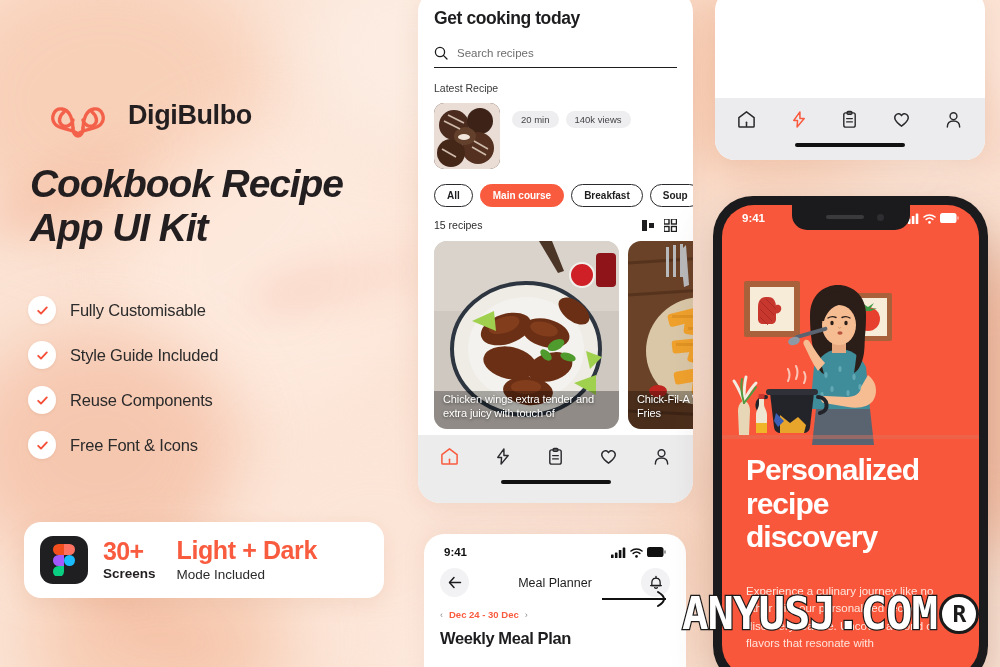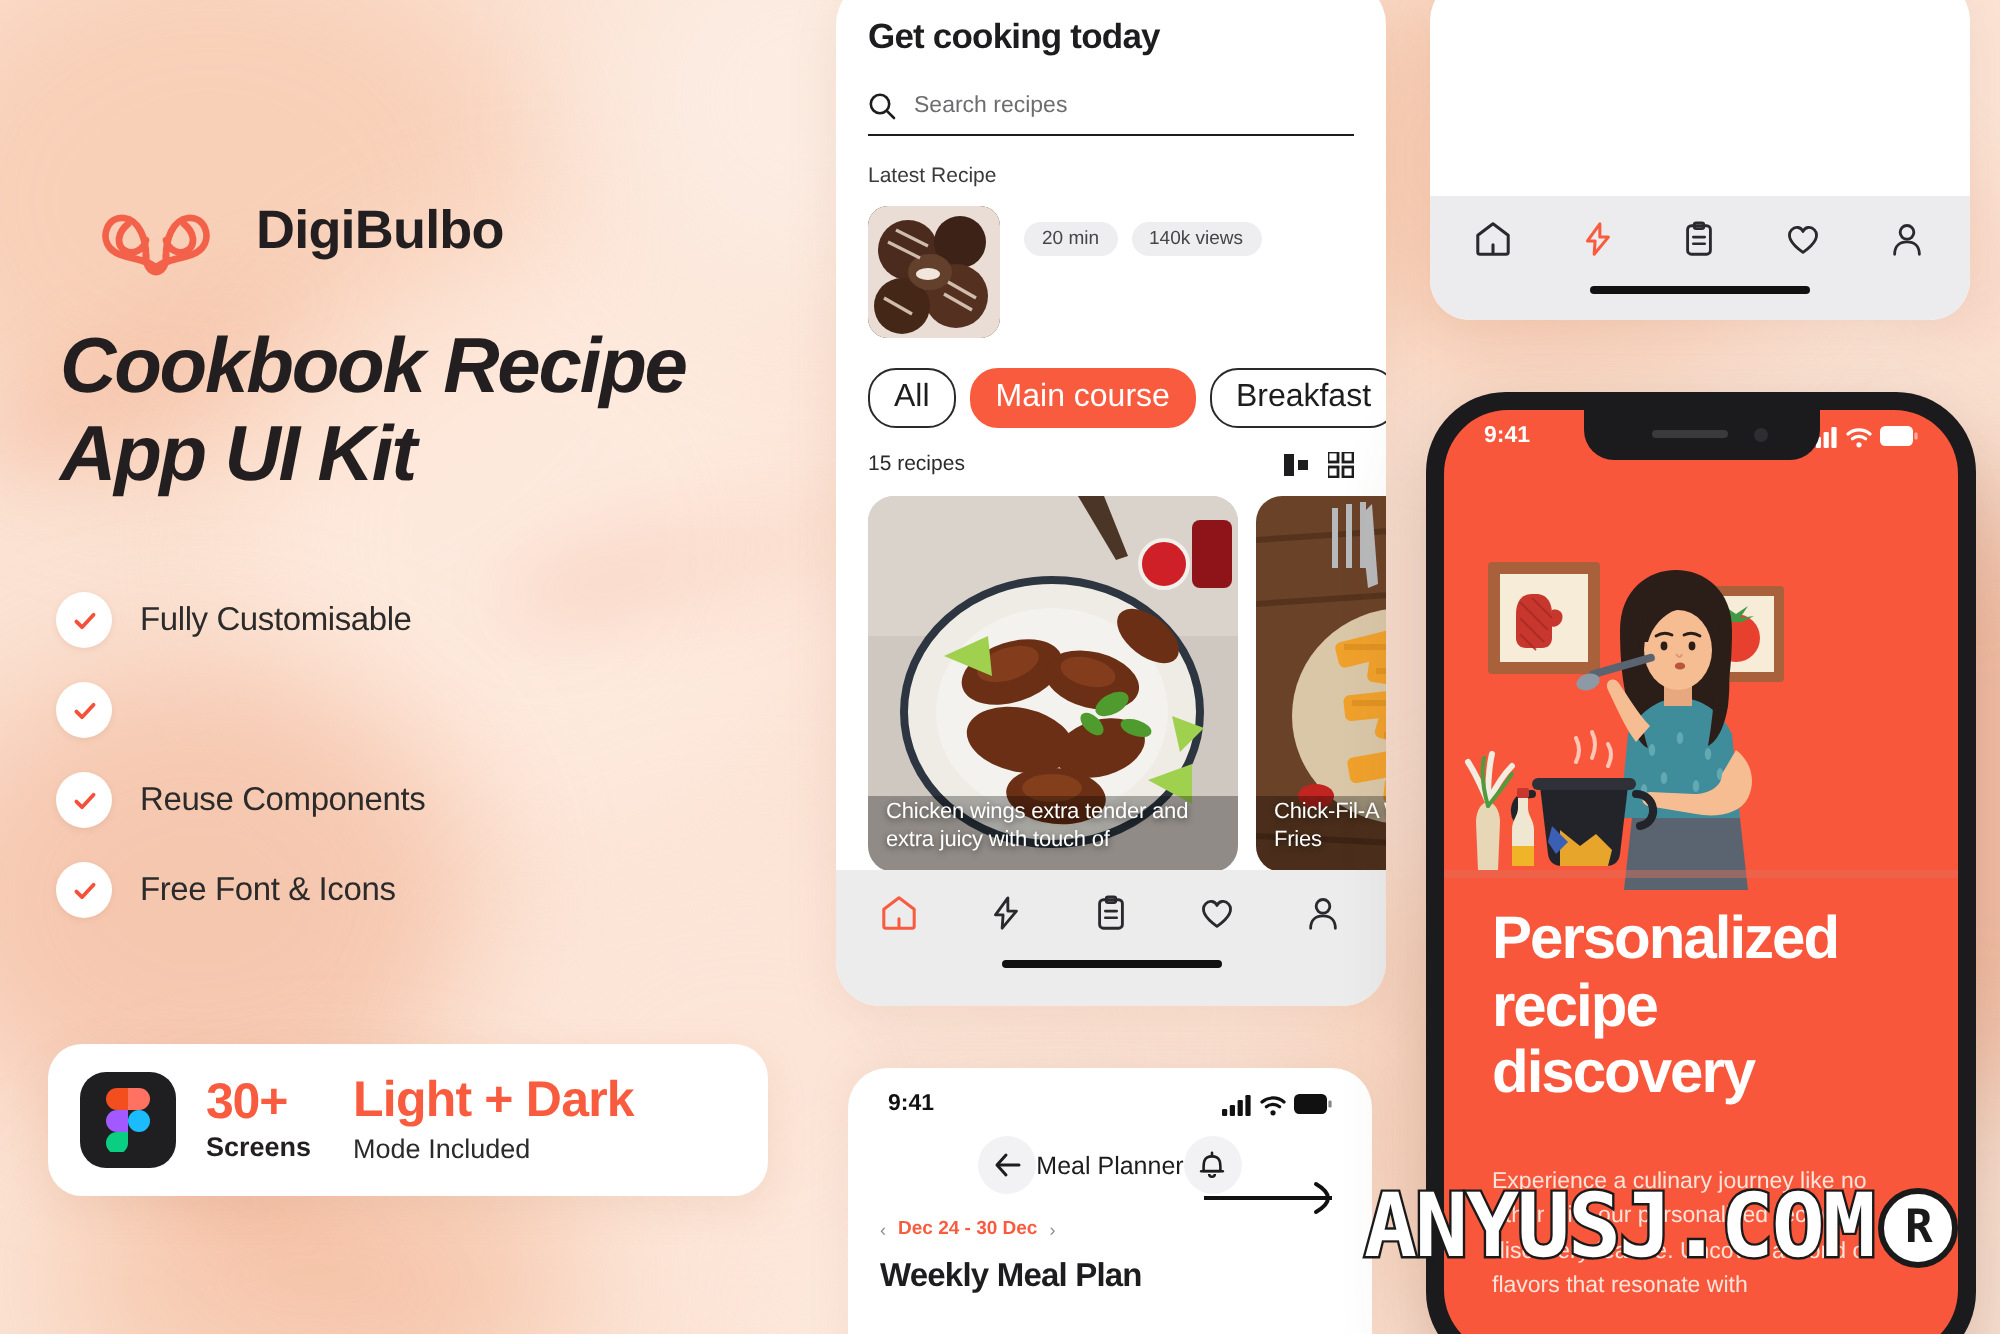--- a/index.html
+++ b/index.html
@@ -101,21 +101,21 @@
   .latest-title { font-size:12px; line-height:1.35; color:#1d1d1f; letter-spacing:-.2px; }
   .meta-row { display:flex; gap:7px; margin-top:8px; }
   .meta-pill {
     background:#eeeef0; border-radius:11px; padding:3px 9px;
     font-size:9.5px; color:#45454a;
   }
 
   .chips { display:flex; gap:7px; margin-top:15px; padding-left:16px; }
   .chip {
     border:1.3px solid #2a2a2e; border-radius:14px; padding:5px 12px;
-    font-size:16px; color:#1d1d1f; white-space:nowrap; background:transparent;
+    font-size:10px; color:#1d1d1f; white-space:nowrap; background:transparent;font-weight:bold;
   }
   .chip.active { background:#f95b3f; border-color:#f95b3f; color:#fff; }
 
   .count-row {
     display:flex; justify-content:space-between;
     padding:0 16px; margin-top:12px;
   }
   .count-label { font-size:10.5px; color:#2b2b2e; }
   .view-toggles { display:flex; gap:9px; align-items:center; }
 
@@ -152,21 +152,21 @@
     position:absolute; left:424px; top:534px; width:262px; height:150px;
     background:#fff; border-radius:20px 20px 0 0; overflow:hidden;
     box-shadow:0 -4px 22px rgba(170,110,85,.10);
   }
   .statusbar {
     display:flex; align-items:center; justify-content:space-between;
     padding:12px 20px 0; font-size:11.5px; font-weight:bold; color:#111;
   }
   .sb-right { display:flex; align-items:center; gap:4px; }
   .nav-row {
-    display:flex; align-items:center; justify-content:center;
+    display:flex; align-items:center; justify-content:space-between;
     padding:10px 16px 0;
   }
   .round-btn {
     width:29px; height:29px; border-radius:50%; background:#f2f2f4;
     display:flex; align-items:center; justify-content:center;
   }
   .nav-title { font-size:12.5px; color:#1d1d1f; }
   .date-row { display:flex; align-items:center; gap:6px; padding:12px 16px 0; }
   .date-text { font-size:9.5px; color:#f95b3f; font-weight:bold; }
   .date-arrow { font-size:9px; color:#8a8a8e; }
@@ -269,20 +269,21 @@
           </svg>
       </span>
       <span class="feature-label">Fully Customisable</span>
     </div>
     <div class="feature">
       <span class="check-badge">
         <svg width="15" height="15" viewBox="0 0 15 15">
             <path d="M3.2 7.8 L6 10.6 L11.8 4.4" fill="none" stroke="#f4503a" stroke-width="1.9" stroke-linecap="round" stroke-linejoin="round"></path>
           </svg>
       </span>
+      <span class="feature-label">Style Guide Included</span>
     </div>
     <div class="feature">
       <span class="check-badge">
         <svg width="15" height="15" viewBox="0 0 15 15">
             <path d="M3.2 7.8 L6 10.6 L11.8 4.4" fill="none" stroke="#f4503a" stroke-width="1.9" stroke-linecap="round" stroke-linejoin="round"></path>
           </svg>
       </span>
       <span class="feature-label">Reuse Components</span>
     </div>
     <div class="feature">

